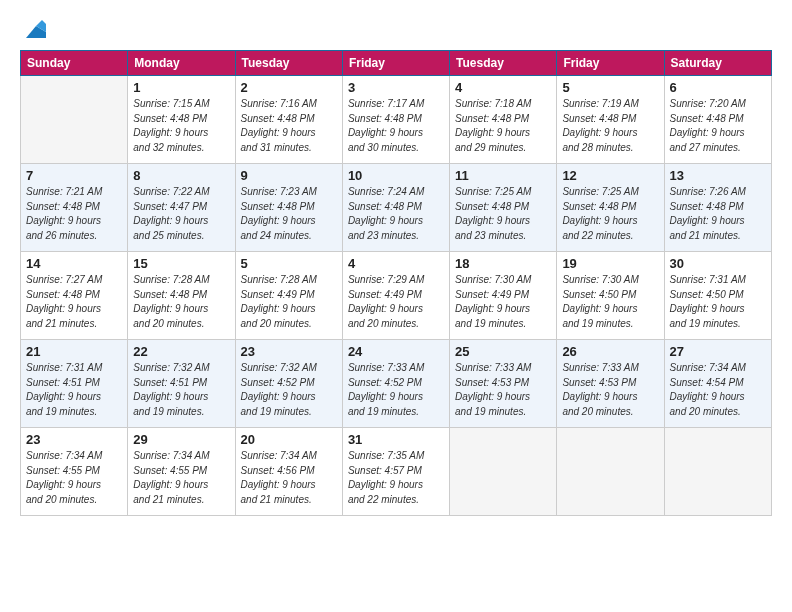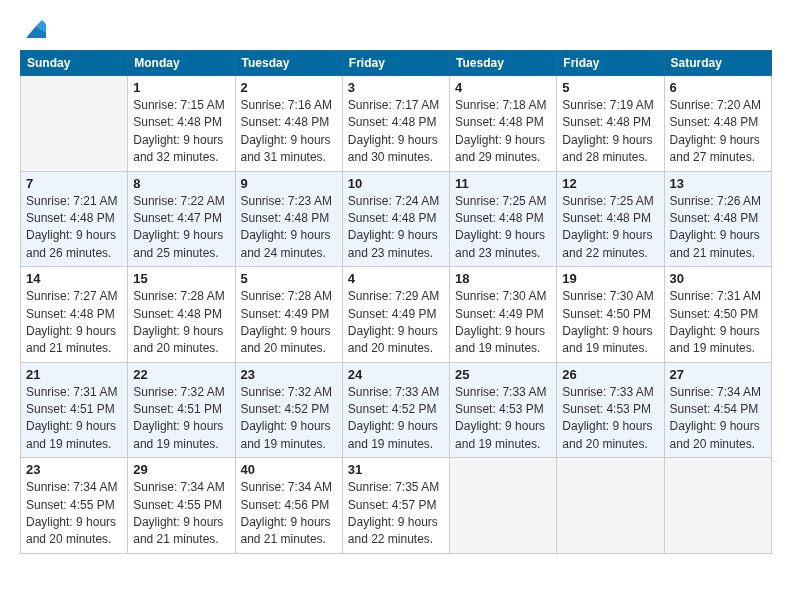--- a/index.html
+++ b/index.html
@@ -53,21 +53,21 @@
     .location {
       font-size: 14px;
       color: #444;
     }
     .calendar {
       width: 100%;
       border-collapse: collapse;
       border: 1px solid #ccc;
     }
     .calendar th {
-      background: #0369a1;
+      background: #be185d;
       color: #fff;
       font-size: 12px;
       font-weight: bold;
       padding: 5px 6px;
       text-align: left;
       border: 1px solid #1a6a9e;
     }
     .calendar td {
       vertical-align: top;
       border: 1px solid #ccc;
@@ -81,23 +81,24 @@
     .calendar td.empty {
       background: #f5f5f5;
     }
     .day-number {
       font-size: 13px;
       font-weight: bold;
       color: #222;
       margin-bottom: 2px;
     }
     .day-info {
-      font-size: 12px;
+      font-size: 10px;
       color: #333;
       line-height: 1.45;
+      font-style: italic;
     }
     .alt-row td {
       background: #eef4fb;
     }
   </style>
 </head>
 <body>
 
 <div class="page">
   <div class="header">
@@ -251,21 +252,21 @@
         <tr>
           <td>
             <div class="day-number">23</div>
             <div class="day-info">Sunrise: 7:34 AM<br>Sunset: 4:55 PM<br>Daylight: 9 hours<br>and 20 minutes.</div>
           </td>
           <td>
             <div class="day-number">29</div>
             <div class="day-info">Sunrise: 7:34 AM<br>Sunset: 4:55 PM<br>Daylight: 9 hours<br>and 21 minutes.</div>
           </td>
           <td>
-            <div class="day-number">40</div>
+            <div class="day-number">20</div>
             <div class="day-info">Sunrise: 7:34 AM<br>Sunset: 4:56 PM<br>Daylight: 9 hours<br>and 21 minutes.</div>
           </td>
           <td>
             <div class="day-number">31</div>
             <div class="day-info">Sunrise: 7:35 AM<br>Sunset: 4:57 PM<br>Daylight: 9 hours<br>and 22 minutes.</div>
           </td>
           <td class="empty"></td>
           <td class="empty"></td>
           <td class="empty"></td>
         </tr>

